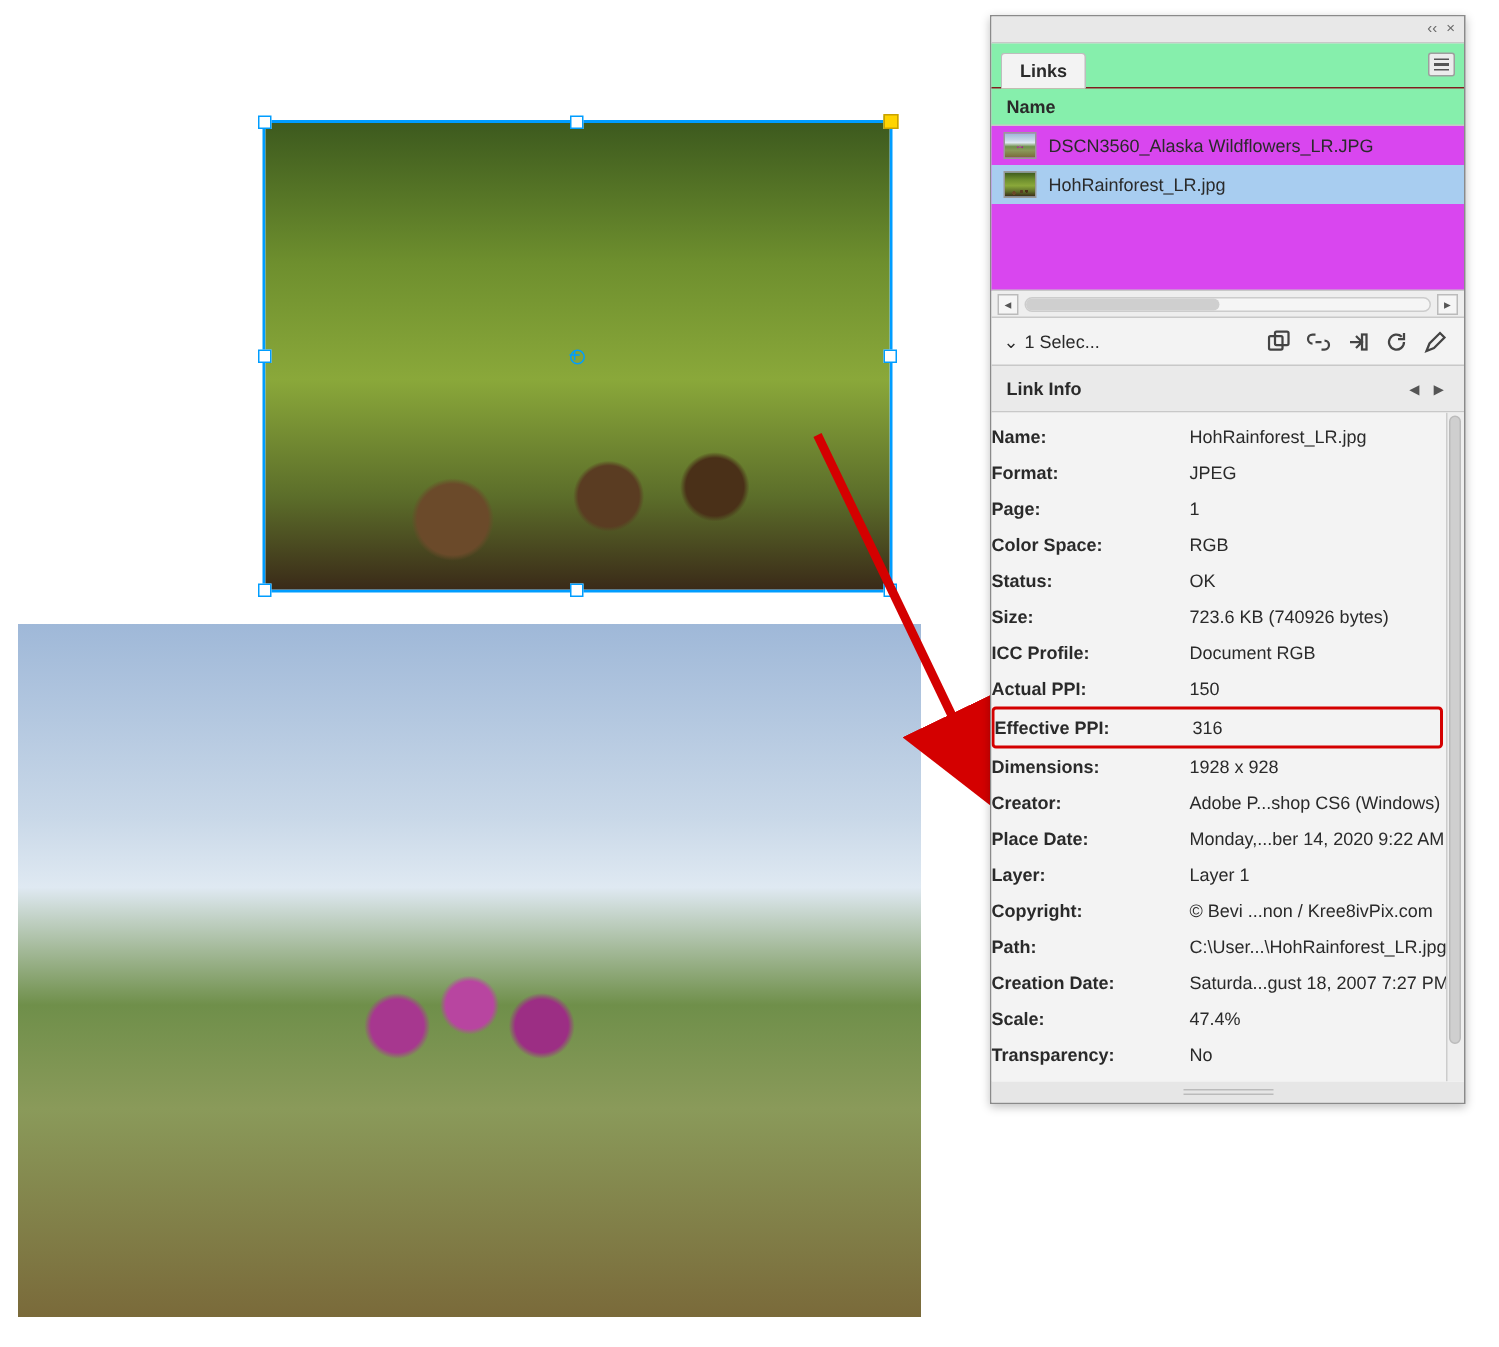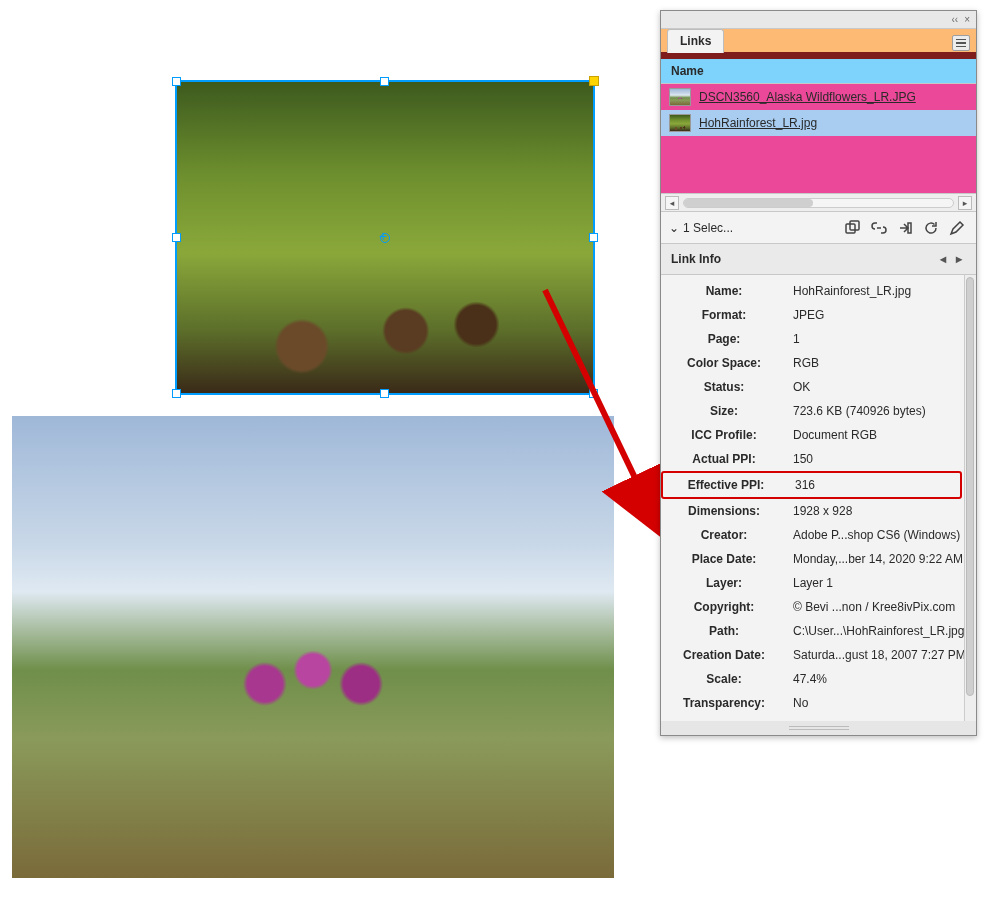--- a/index.html
+++ b/index.html
@@ -77,48 +77,47 @@
   }
   .panel-top {
     height:18px; background:#e8e8e8;
     border-bottom:1px solid #c8c8c8;
     display:flex; justify-content:flex-end; align-items:center; gap:6px;
     padding:0 6px;
     color:#6a6a6a; font-size:10px;
   }
   .panel-top span{cursor:default;}
   .tabs {
-    display:flex; align-items:flex-start; height:30px;
-    background:#fdba74; border-bottom:7px solid #7f1d1d;
+    display:flex; align-items:flex-end; height:30px;
+    background:#86efac; border-bottom:1px solid #7f1d1d;
     padding-left:6px;
     position:relative;
   }
   .tab {
     background:#f3f3f3;
     border:1px solid #bdbdbd; border-bottom:none;
     border-radius:3px 3px 0 0;
     padding:4px 12px 5px;
     font-weight:600;
     margin-bottom:-1px;
   }
   .flyout {
     position:absolute; right:6px; top:6px;
     width:18px;height:16px;border:1px solid #9e9e9e;border-radius:2px;
     display:flex;flex-direction:column;justify-content:center;align-items:center;gap:2px;
     background:#ececec;
   }
   .flyout i{display:block;width:10px;height:1.5px;background:#555;}
   .colhdr {
-    background:#7dd3fc;border-bottom:1px solid #c8c8c8;
+    background:#86efac;border-bottom:1px solid #c8c8c8;
     padding:5px 10px; font-weight:700;
   }
   .list {
-    background:#ec4899; min-height:110px;
+    background:#d946ef; min-height:110px;
     border-bottom:1px solid #c8c8c8;
-    text-decoration:underline;
   }
   .row {
     display:flex; align-items:center; gap:8px;
     padding:4px 8px;
   }
   .row.selected { background:#a8cdf0; }
   .thumb {
     width:22px;height:18px;flex:none;border:1px solid #999;
   }
   .hscroll {
@@ -155,21 +154,21 @@
     background:#f3f3f3;
     max-height:576px;
     overflow:hidden;
   }
   .info-inner{padding:4px 0 6px;}
   .kv {
     display:flex;align-items:flex-start;
     padding:5px 10px 5px 0;
   }
   .kv .k{
-    width:132px;flex:none;text-align:center;font-weight:700;
+    width:132px;flex:none;text-align:left;font-weight:700;
     padding-right:6px;
   }
   .kv .v{flex:1;}
   .hl {
     border:2px solid #d40000;
     border-radius:3px;
     margin-right:14px;
     padding-left:0;
   }
   .vscroll{

